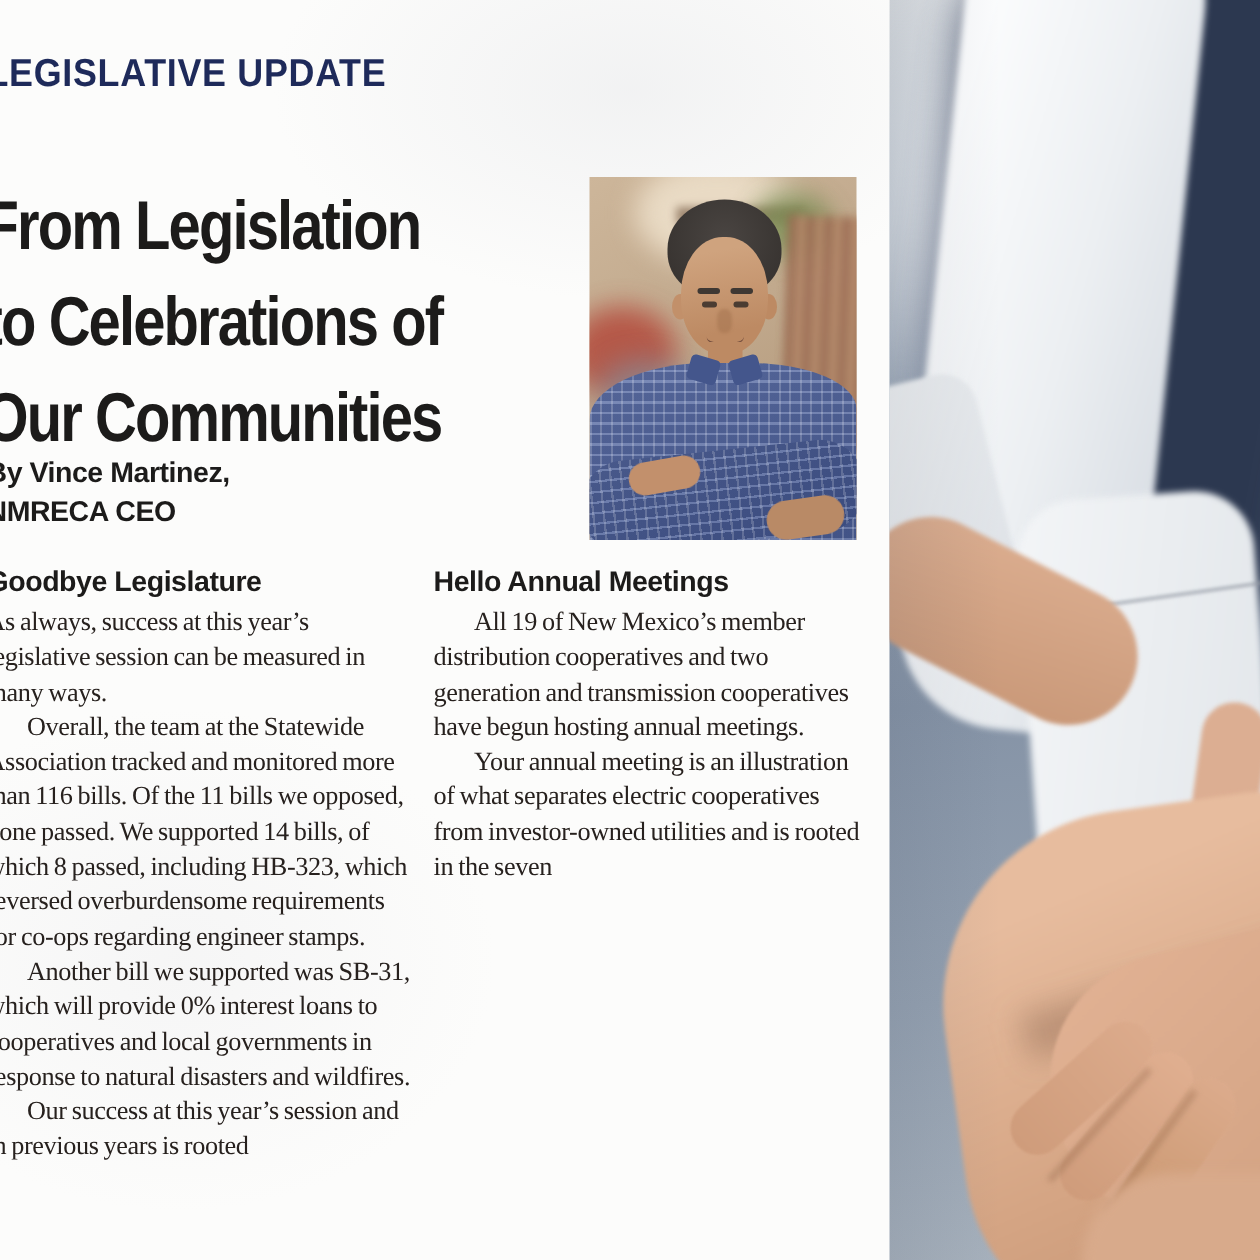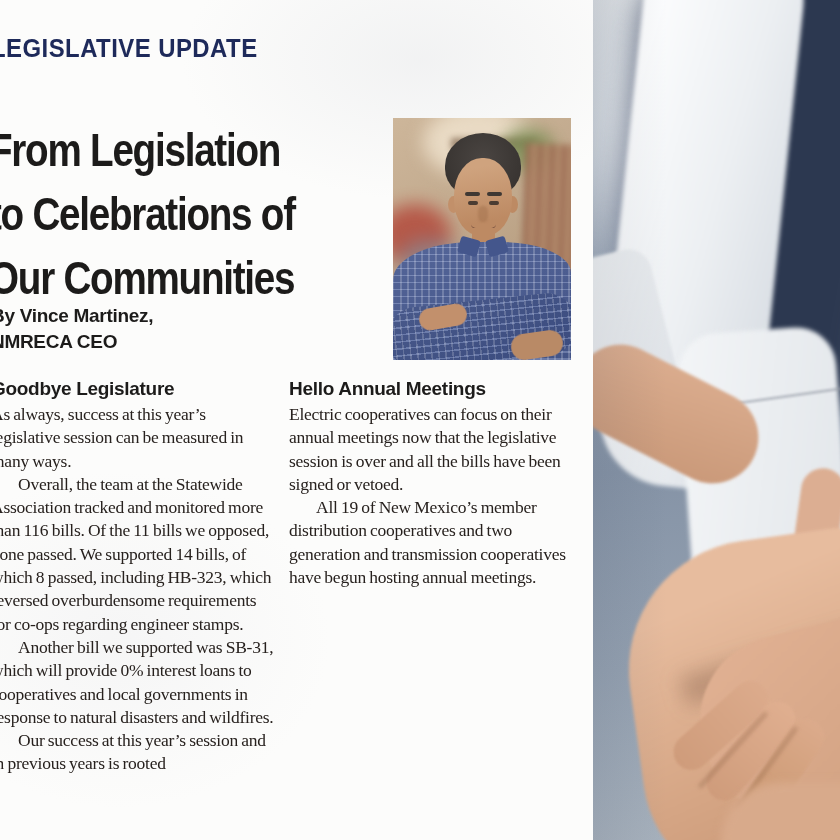--- a/index.html
+++ b/index.html
@@ -163,22 +163,22 @@
   <div class="col col-left">
     <h2>Goodbye Legislature</h2>
     <p>As always, success at this year’s legislative session can be measured in many ways.</p>
     <p class="indent">Overall, the team at the Statewide Association tracked and monitored more than 116 bills. Of the 11 bills we opposed, none passed. We supported 14 bills, of which 8 passed, including HB-323, which reversed overburdensome requirements for co-ops regarding engineer stamps.</p>
     <p class="indent">Another bill we supported was SB-31, which will provide 0% interest loans to cooperatives and local governments in response to natural disasters and wildfires.</p>
     <p class="indent">Our success at this year’s session and in previous years is rooted</p>
   </div>
 
   <div class="col col-right">
     <h2>Hello Annual Meetings</h2>
-    <p>Electric cooperatives can focus on their annual meetings now that the legislative session is over and all the bills have been signed or vetoed.</p>
     <p class="indent">All 19 of New Mexico’s member distribution cooperatives and two generation and transmission cooperatives have begun hosting annual meetings.</p>
+    <p class="indent">Your annual meeting is an illustration of what separates electric cooperatives from investor-owned utilities and is rooted in the seven</p>
   </div>
 
   <div class="portrait">
     <div class="pt-glow"></div>
     <div class="pt-beam"></div>
     <div class="pt-green"></div>
     <div class="pt-slats"></div>
     <div class="pt-red"></div>
     <div class="pt-teal"></div>
     <div class="pt-hair"></div>

